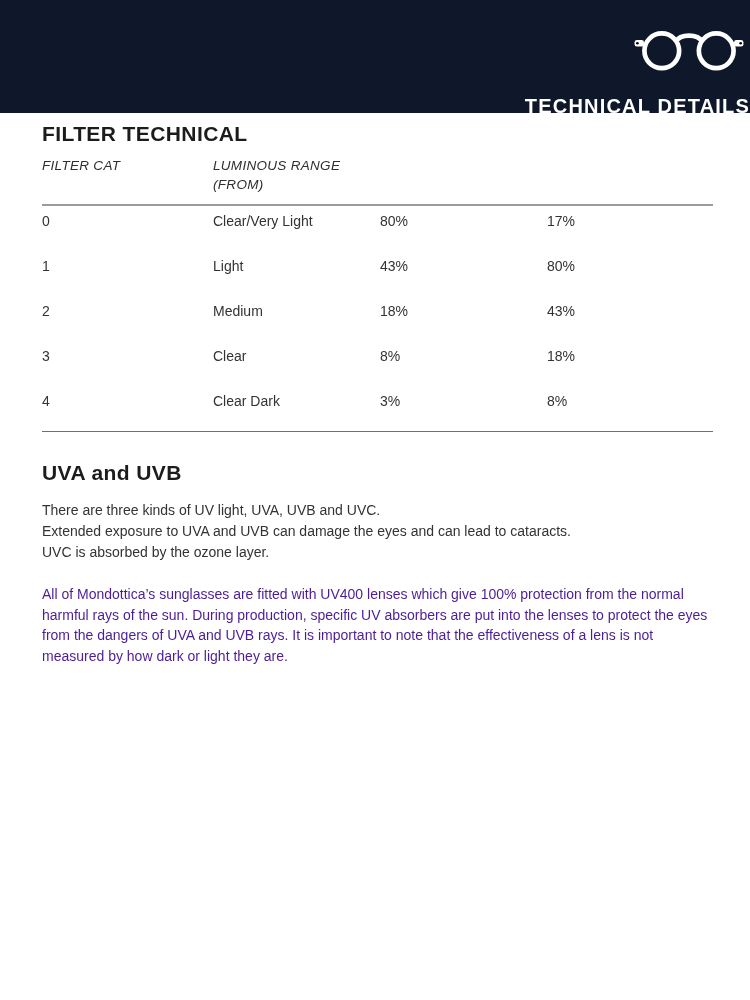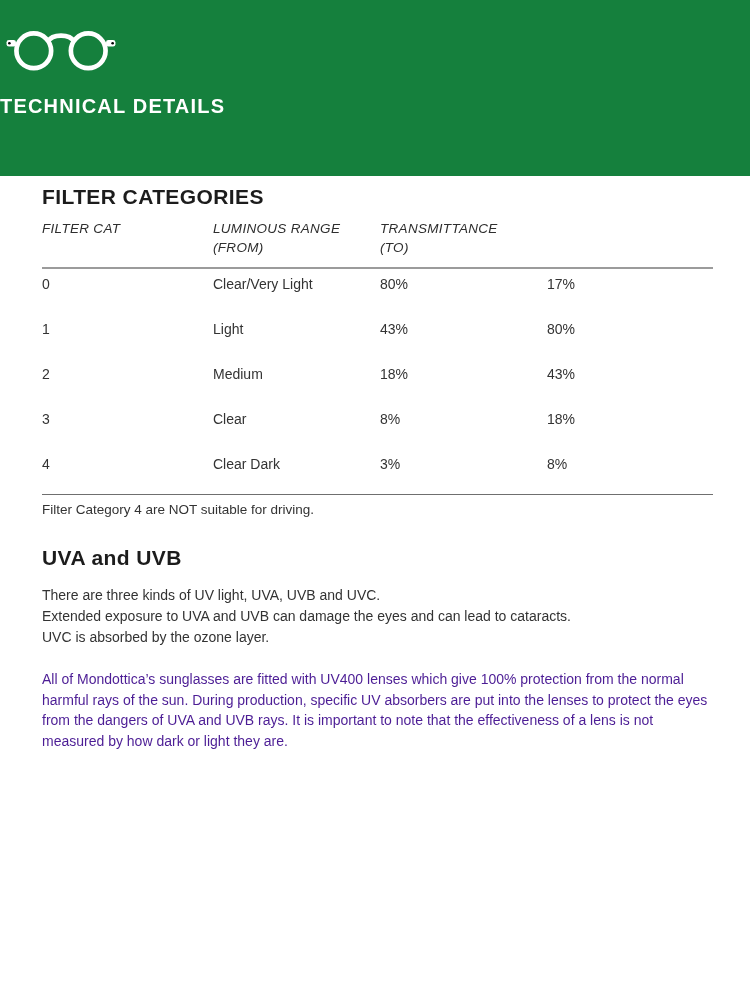--- a/index.html
+++ b/index.html
@@ -8,25 +8,25 @@
   .page {
     position: relative;
     width: 750px;
     height: 1000px;
     background: #ffffff;
     overflow: hidden;
     margin: 0 auto;
   }
   
   .banner {
-    height: 176px;
-    background: #15803d;
+    height: 113px;
+    background: #0f172a;
     display: flex;
     flex-direction: column;
-    align-items: flex-start;
+    align-items: flex-end;
   }
   .banner .glasses { margin-top: 25px; }
   .banner-title {
     margin-top: 20px;
     color: #ffffff;
     font-size: 20px;
     font-weight: 700;
     letter-spacing: 1.2px;
   }
   
@@ -104,27 +104,26 @@
         <circle cx="36" cy="27" r="18.5" stroke="#ffffff" stroke-width="5" fill="none"></circle>
         <circle cx="94" cy="27" r="18.5" stroke="#ffffff" stroke-width="5" fill="none"></circle>
         <path d="M 50.5 17.5 C 56 8.5, 74 8.5, 79.5 17.5" stroke="#ffffff" stroke-width="5" fill="none"></path>
       </svg>
     </span>
     <div class="banner-title">TECHNICAL DETAILS</div>
   </div>
 
   <div class="content">
 
-    <div class="section-heading filter-heading">FILTER CATEGORIES</div>
+    <div class="section-heading filter-heading">FILTER TECHNICAL</div>
 
     <div class="ftable">
       <div class="trow thead">
         <div class="tcell">FILTER CAT</div>
         <div class="tcell">LUMINOUS RANGE (FROM)</div>
-        <div class="tcell">TRANSMITTANCE (TO)</div>
       </div>
       <div class="tbody">
         <div class="trow">
           <div class="tcell">0</div>
           <div class="tcell">Clear/Very Light</div>
           <div class="tcell">80%</div>
           <div class="tcell">17%</div>
         </div>
         <div class="trow">
           <div class="tcell">1</div>
@@ -146,21 +145,20 @@
         </div>
         <div class="trow">
           <div class="tcell">4</div>
           <div class="tcell">Clear Dark</div>
           <div class="tcell">3%</div>
           <div class="tcell">8%</div>
         </div>
       </div>
     </div>
 
-    <div class="table-note">Filter Category 4 are NOT suitable for driving.</div>
 
     <div class="section-heading uv-heading">UVA and UVB</div>
 
     <div class="uv-intro">
       <div>There are three kinds of UV light, UVA, UVB and UVC.</div>
       <div>Extended exposure to UVA and UVB can damage the eyes and can lead to cataracts.</div>
       <div>UVC is absorbed by the ozone layer.</div>
     </div>
 
     <div class="uv-body">All of Mondottica’s sunglasses are fitted with UV400 lenses which give 100% protection from the normal harmful rays of the sun. During production, specific UV absorbers are put into the lenses to protect the eyes from the dangers of UVA and UVB rays. It is important to note that the effectiveness of a lens is not measured by how dark or light they are.</div>

